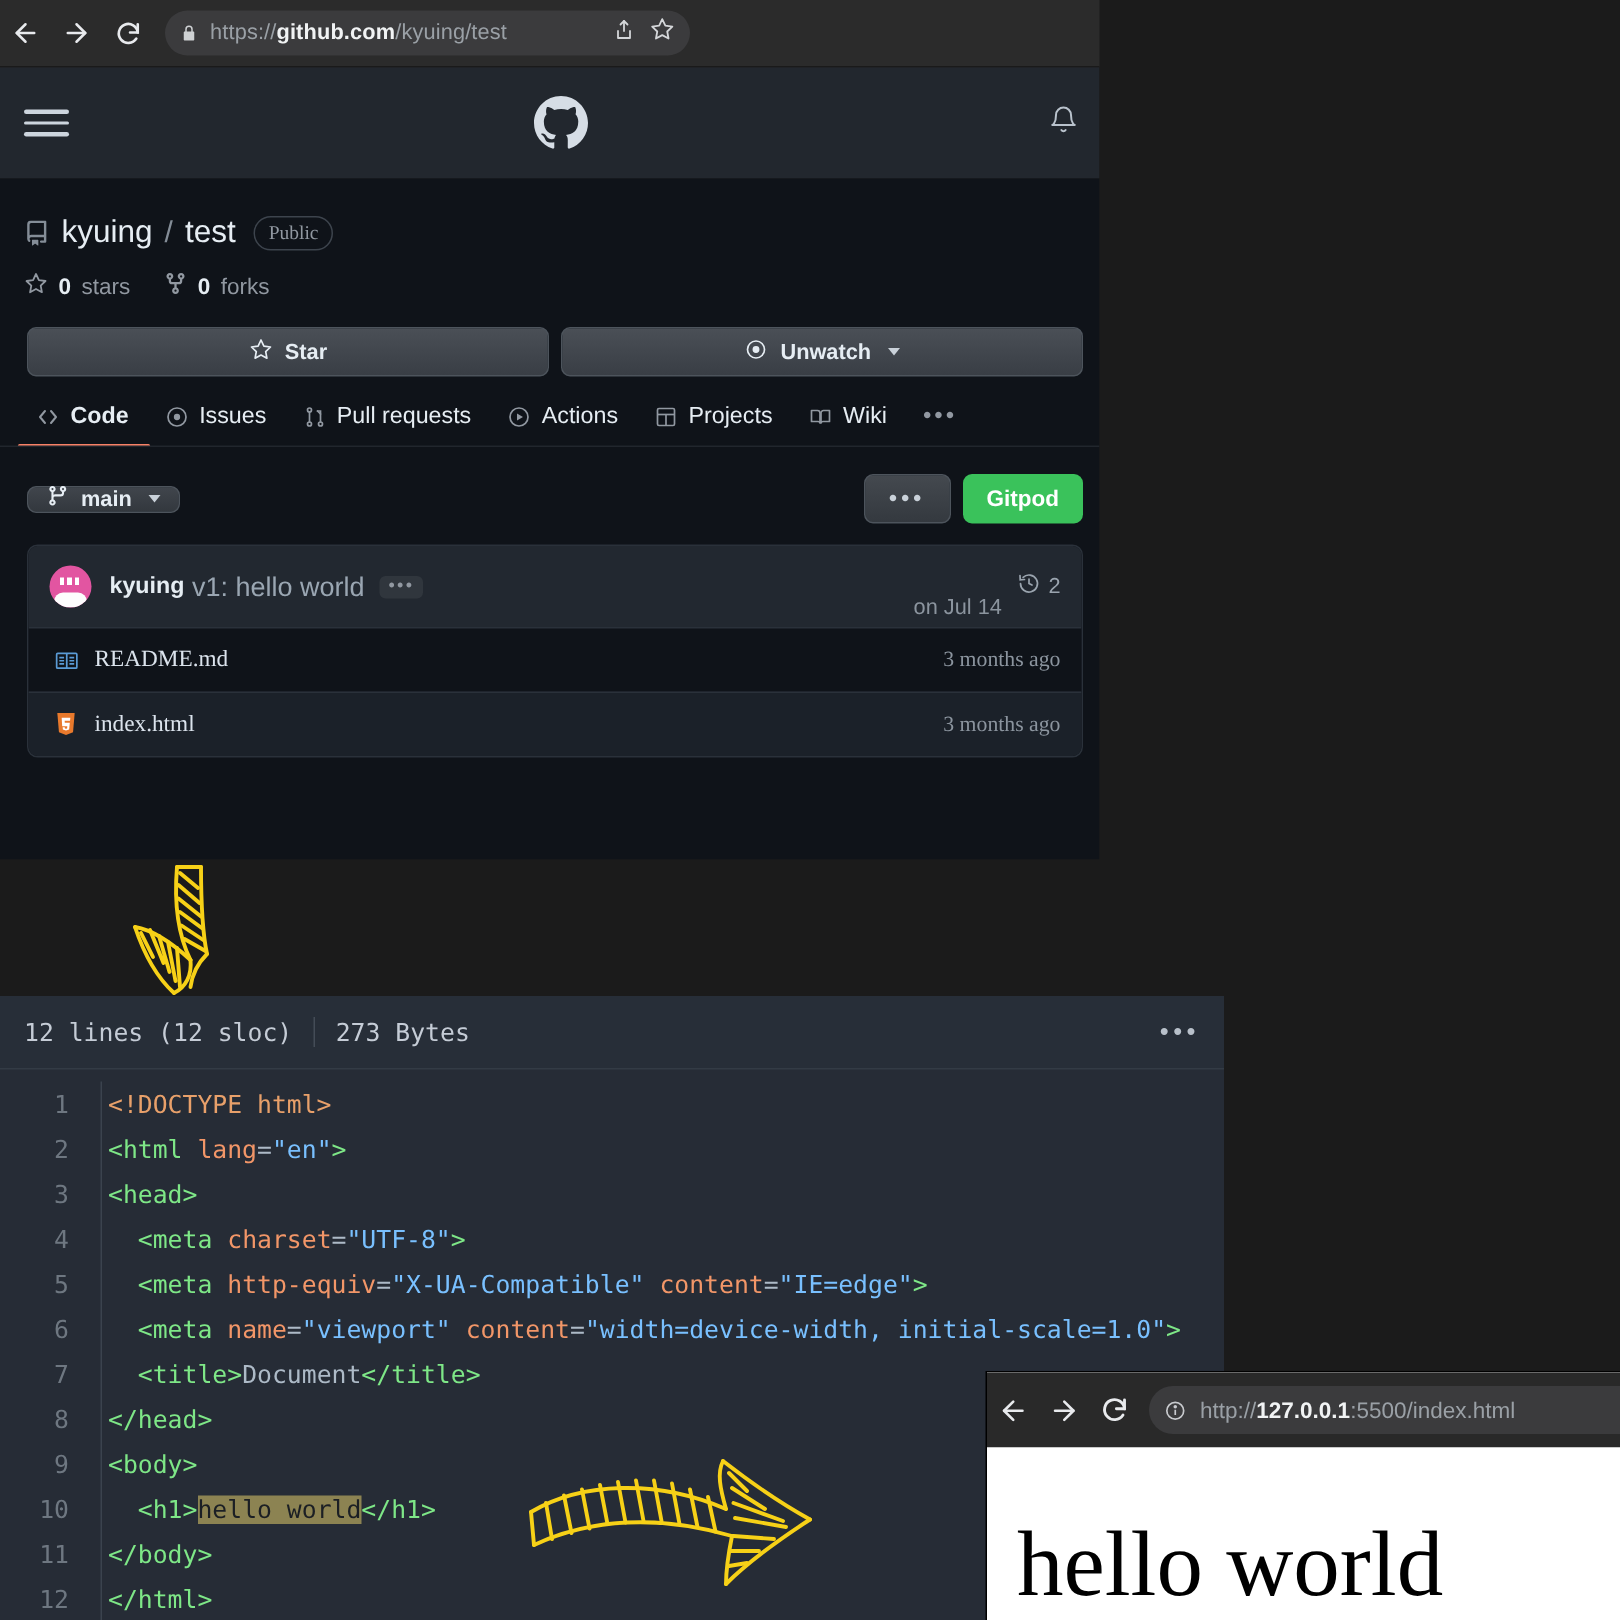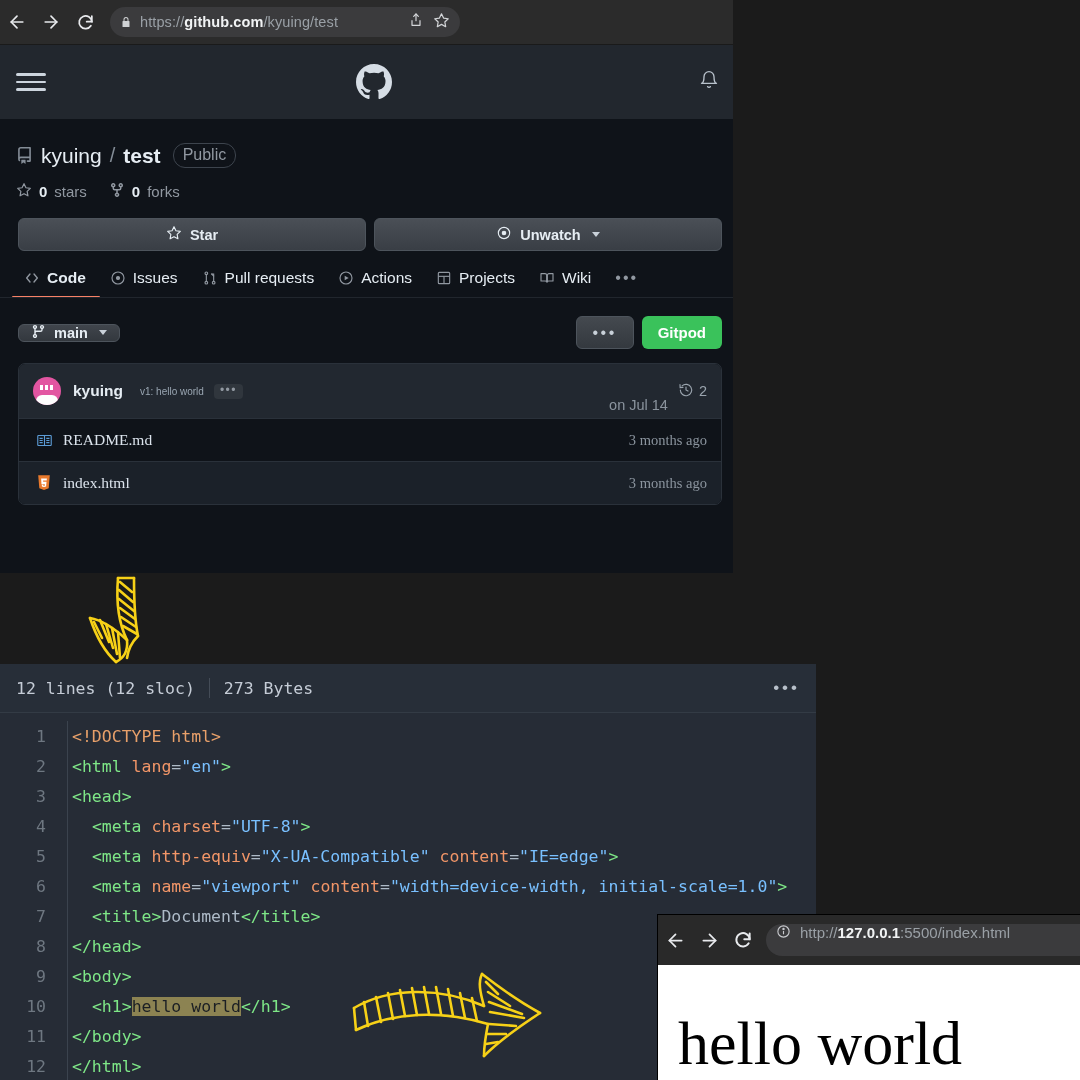--- a/index.html
+++ b/index.html
@@ -41,24 +41,24 @@
   .hamburger i { display: block; height: 2.5px; background: #cdd5de; border-radius: 2px; }
   .gh-mark { position: absolute; left: 356px; top: 19px; color: #d6dde5; }
   .bell { position: absolute; right: 14px; top: 24px; color: #b9c2cc; }
 
   .gh-body { position: absolute; left: 0; top: 119px; width: 733px; height: 454px; background: #0f1319; }
 
   .repo-title { display: flex; align-items: center; gap: 8px; padding: 24px 0 0 16px; }
   .repo-title .repo-icon { color: #848d97; display: flex; }
   .repo-owner { font-size: 21px; color: #e6edf3; font-weight: 400; }
   .repo-slash { font-size: 20px; color: #848d97; }
-  .repo-name { font-size: 21px; color: #e6edf3; font-weight: 700; }
+  .repo-name { font-size: 21px; color: #e6edf3; font-weight: 400; }
   .badge-public {
-    font-size: 16px; color: #9198a1; border: 1px solid #3d444d;
-    border-radius: 12px; padding: 2px 9px 3px; margin-left: 4px;
+    font-size: 13px; color: #9198a1; border: 1px solid #3d444d;
+    border-radius: 12px; padding: 2px 9px 3px; margin-left: 4px; font-family: Liberation Serif, serif;
   }
 
   .repo-stats { display: flex; align-items: center; gap: 22px; padding: 14px 0 0 16px; }
   .stat { display: flex; align-items: center; gap: 7px; font-size: 15px; color: #9198a1; }
   .stat b { color: #e6edf3; font-weight: 700; }
   .stat svg { color: #9198a1; }
 
   .repo-actions { display: flex; gap: 8px; padding: 17px 11px 0 18px; }
   .btn {
     flex: 1; height: 33px; border-radius: 6px;
@@ -101,21 +101,21 @@
   .file-box { margin: 14px 11px 0 18px; border: 1px solid #2a313a; border-radius: 7px; overflow: hidden; }
   .commit-row { height: 54px; background: #222830; display: flex; align-items: center; padding: 0 14px; }
   .avatar {
     width: 28px; height: 28px; border-radius: 50%; flex: none;
     background: #e255a1; position: relative; overflow: hidden;
   }
   .avatar::after { content:""; position:absolute; left:3px; right:3px; bottom:0; height:10px; background:#fdfdfd; border-radius: 6px 6px 0 0; }
   .avatar::before { content:""; position:absolute; left:7px; top:8px; width:14px; height:5px;
                     background: repeating-linear-gradient(90deg,#fff 0 3px,#e255a1 3px 5px); }
   .commit-author { font-size: 15.5px; color: #e6edf3; font-weight: 700; margin-left: 12px; }
-  .commit-msg { font-size: 10px; color: #9aa6b2; margin-left: 17px; }
+  .commit-msg { font-size: 18px; color: #9aa6b2; margin-left: 5px; }
   .commit-dots { margin-left: 10px; background: #30363d; border-radius: 4px; color: #9198a1;
                  font-size: 12px; letter-spacing: 1.5px; padding: 2px 6px 5px; line-height: 8px; }
   .commit-right { margin-left: auto; display: flex; align-items: center; gap: 10px; }
   .commit-date { font-size: 14.5px; color: #8b949e; margin-top: 28px; }
   .commit-count { display: flex; align-items: center; gap: 5px; font-size: 14.5px; color: #9aa4ae; }
 
   .file-row { height: 43px; display: flex; align-items: center; padding: 0 14px;
               border-top: 1px solid #2a313a; background: #0f1319; font-family: Liberation Serif, serif; }
   .file-row.alt { background: #1b2129; justify-content: flex-end; }
   .file-icon { width: 22px; display: flex; justify-content: center; flex: none; }
@@ -139,21 +139,21 @@
   .s { color: #79c0ff; }      
   .d { color: #e8a06a; }      
   .p { color: #adbac7; }      
   .hl { background: #8c8352; color: #1b1f24; }
 
   
   .preview { position: absolute; left: 658px; top: 915px; width: 422px; height: 165px;
              background: #ffffff; overflow: hidden; box-shadow: 0 0 0 1px #000; }
   .pv-chrome { height: 50px; background: #292929; display: flex; align-items: center; }
   .pv-urlbar { margin-left: 6px; height: 32px; flex: 1; margin-right: 0;
-               background: #3b3b3d; border-radius: 16px 0 0 16px; display: flex; align-items: flex-start;
+               background: #3b3b3d; border-radius: 16px 0 0 16px; display: flex; align-items: center;
                padding: 0 10px; gap: 9px; }
   .pv-url { font-size: 15px; color: #9aa0a6; white-space: nowrap; }
   .pv-url b { color: #f1f3f4; font-weight: 700; }
   .pv-content { height: 115px; background: #fff; display: flex; align-items: flex-end; padding: 0 0 6px 20px; }
   .pv-h1 { font-family: "Liberation Serif", serif; font-size: 62px; color: #000; line-height: 1; white-space: nowrap; }
 
   
   .arrow-down { position: absolute; left: 72px; top: 570px; }
   .arrow-right { position: absolute; left: 348px; top: 972px; }
 </style>

